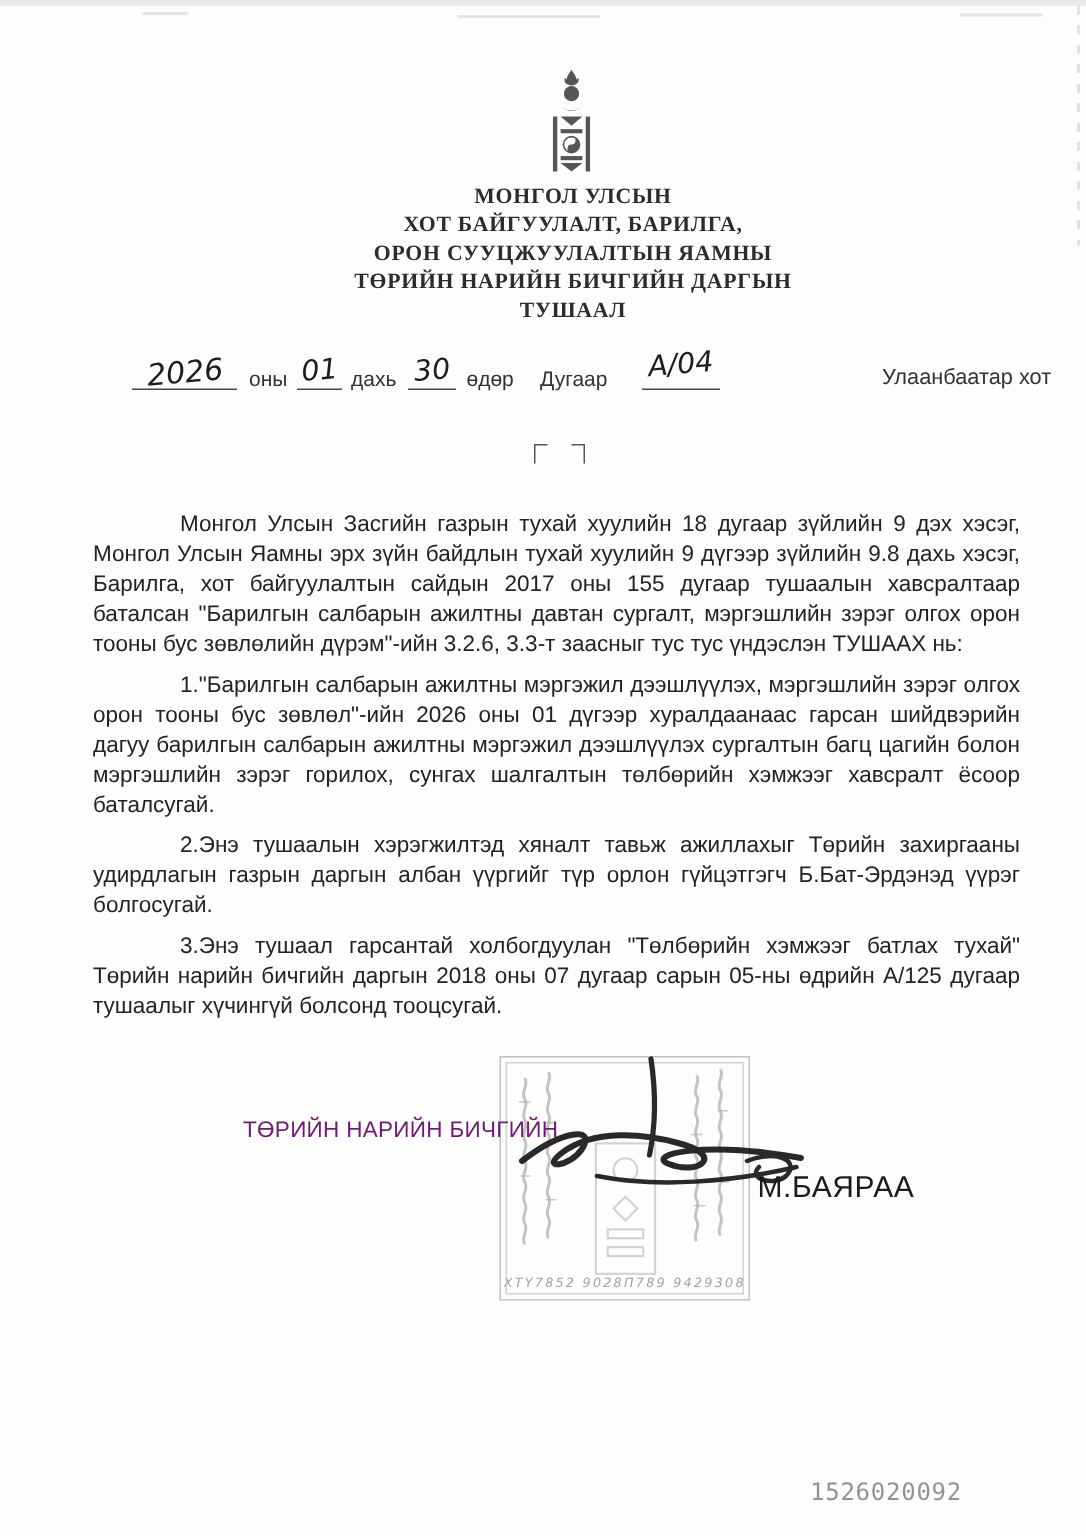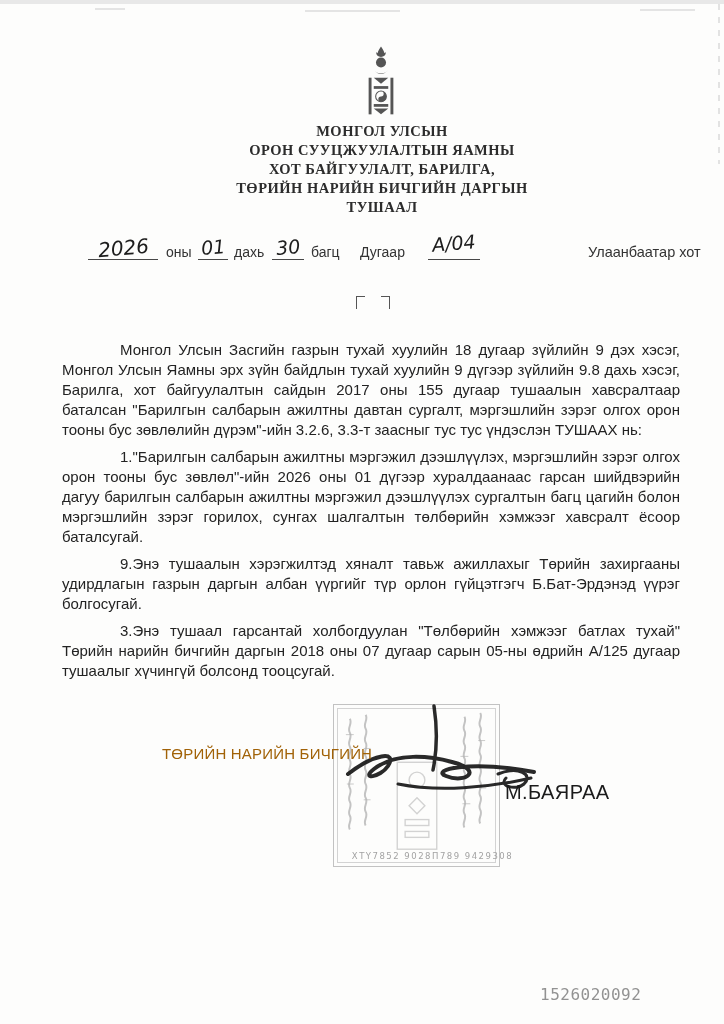--- a/index.html
+++ b/index.html
@@ -64,31 +64,32 @@
   }
   
   .stamp{
     position:absolute;left:333px;top:700px;width:167px;height:163px;
     border:1.5px solid #c2c2c2;
     box-sizing:border-box;
   }
   .stamp-inner{position:absolute;inset:3px;border:1px solid #d3d3d3;}
   .stamp svg{position:absolute;inset:0;width:100%;height:100%;}
   .stamp-serial{
-    position:absolute;bottom:5px;left:16px;width:100%;
+    position:absolute;bottom:5px;left:0;width:100%;
     text-align:center;
     font-family:"DejaVu Sans", sans-serif;
     font-size:8.5px;letter-spacing:1.5px;color:#a2a2a2;
     white-space:nowrap;
+    font-style:italic;
   }
   
   .sig-scrawl{position:absolute;left:338px;top:690px;width:205px;height:118px;}
   .sig-title{
     position:absolute;left:162px;top:740px;
-    font-size:15px;line-height:19.5px;letter-spacing:.2px;color:#a16207;
+    font-size:15px;line-height:19.5px;letter-spacing:.2px;color:#701a75;
     white-space:nowrap;
   }
   .sig-name{
     position:absolute;left:505px;top:777px;
     font-size:20px;letter-spacing:.4px;color:#1b1b1b;white-space:nowrap;
   }
   
   .scan-num{
     position:absolute;left:540px;top:981px;
     font-family:"DejaVu Sans Mono", monospace;
@@ -119,46 +120,46 @@
       <circle cx="38" cy="70" r="1.1" fill="#3e3e3e"></circle>
       <rect x="28.5" y="76.5" width="19" height="3.6"></rect>
       <polygon points="28.5,82.5 47.5,82.5 38,90"></polygon>
       <rect x="21.8" y="42" width="3.8" height="48"></rect>
       <rect x="50.4" y="42" width="3.8" height="48"></rect>
     </svg>
   </div>
 
   <div class="header">
     <div>МОНГОЛ УЛСЫН</div>
+    <div>ХОТ БАЙГУУЛАЛТ, БАРИЛГА,</div>
     <div>ОРОН СУУЦЖУУЛАЛТЫН ЯАМНЫ</div>
-    <div>ХОТ БАЙГУУЛАЛТ, БАРИЛГА,</div>
     <div>ТӨРИЙН НАРИЙН БИЧГИЙН ДАРГЫН</div>
     <div>ТУШААЛ</div>
   </div>
 
   <div class="date-row">
     <span class="blank" style="left:88px;width:70px;"><span class="hw" style="font-size:20px;">2026</span></span>
     <span class="lbl" style="left:166px;">оны</span>
     <span class="blank" style="left:198px;width:30px;"><span class="hw">01</span></span>
     <span class="lbl" style="left:234px;">дахь</span>
     <span class="blank" style="left:272px;width:32px;"><span class="hw">30</span></span>
-    <span class="lbl" style="left:311px;">багц</span>
+    <span class="lbl" style="left:311px;">өдөр</span>
     <span class="lbl" style="left:360px;">Дугаар</span>
     <span class="blank" style="left:428px;width:52px;"><span class="hw" style="top:0;">А/04</span></span>
     <span class="lbl" style="left:588px;font-size:14.5px;">Улаанбаатар хот</span>
   </div>
 
   <div class="doc-title">
     <span class="corner cl"></span><span class="corner cr"></span>
   </div>
 
   <div class="body-text">
     <p>Монгол Улсын Засгийн газрын тухай хуулийн 18 дугаар зүйлийн 9 дэх хэсэг, Монгол Улсын Яамны эрх зүйн байдлын тухай хуулийн 9 дүгээр зүйлийн 9.8 дахь хэсэг, Барилга, хот байгуулалтын сайдын 2017 оны 155 дугаар тушаалын хавсралтаар баталсан "Барилгын салбарын ажилтны давтан сургалт, мэргэшлийн зэрэг олгох орон тооны бус зөвлөлийн дүрэм"-ийн 3.2.6, 3.3-т заасныг тус тус үндэслэн ТУШААХ нь:</p>
     <p>1."Барилгын салбарын ажилтны мэргэжил дээшлүүлэх, мэргэшлийн зэрэг олгох орон тооны бус зөвлөл"-ийн 2026 оны 01 дүгээр хуралдаанаас гарсан шийдвэрийн дагуу барилгын салбарын ажилтны мэргэжил дээшлүүлэх сургалтын багц цагийн болон мэргэшлийн зэрэг горилох, сунгах шалгалтын төлбөрийн хэмжээг хавсралт ёсоор баталсугай.</p>
-    <p>9.Энэ тушаалын хэрэгжилтэд хяналт тавьж ажиллахыг Төрийн захиргааны удирдлагын газрын даргын албан үүргийг түр орлон гүйцэтгэгч Б.Бат-Эрдэнэд үүрэг болгосугай.</p>
+    <p>2.Энэ тушаалын хэрэгжилтэд хяналт тавьж ажиллахыг Төрийн захиргааны удирдлагын газрын даргын албан үүргийг түр орлон гүйцэтгэгч Б.Бат-Эрдэнэд үүрэг болгосугай.</p>
     <p>3.Энэ тушаал гарсантай холбогдуулан "Төлбөрийн хэмжээг батлах тухай" Төрийн нарийн бичгийн даргын 2018 оны 07 дугаар сарын 05-ны өдрийн А/125 дугаар тушаалыг хүчингүй болсонд тооцсугай.</p>
   </div>
 
   <div class="stamp">
     <div class="stamp-inner"></div>
     <svg viewBox="0 0 167 163" xmlns="http://www.w3.org/2000/svg">
       <g fill="none" stroke="#ababab" stroke-width="2" opacity="0.7">
         <path d="M16 14 c3 5 -3 9 0 14 c3 5 -3 9 0 14 c3 5 -3 9 0 14 c3 5 -3 9 0 14 c3 5 -3 9 0 14 c3 5 -3 9 0 14 c3 5 -3 9 0 14 c3 5 -3 9 0 14"></path>
         <path d="M32 10 c3 5 -3 9 0 14 c3 5 -3 9 0 14 c3 5 -3 9 0 14 c3 5 -3 9 0 14 c3 5 -3 9 0 14 c3 5 -3 9 0 14 c3 5 -3 9 0 14 c3 5 -3 9 0 14"></path>
         <path d="M132 12 c3 5 -3 9 0 14 c3 5 -3 9 0 14 c3 5 -3 9 0 14 c3 5 -3 9 0 14 c3 5 -3 9 0 14 c3 5 -3 9 0 14 c3 5 -3 9 0 14 c3 5 -3 9 0 14"></path>

